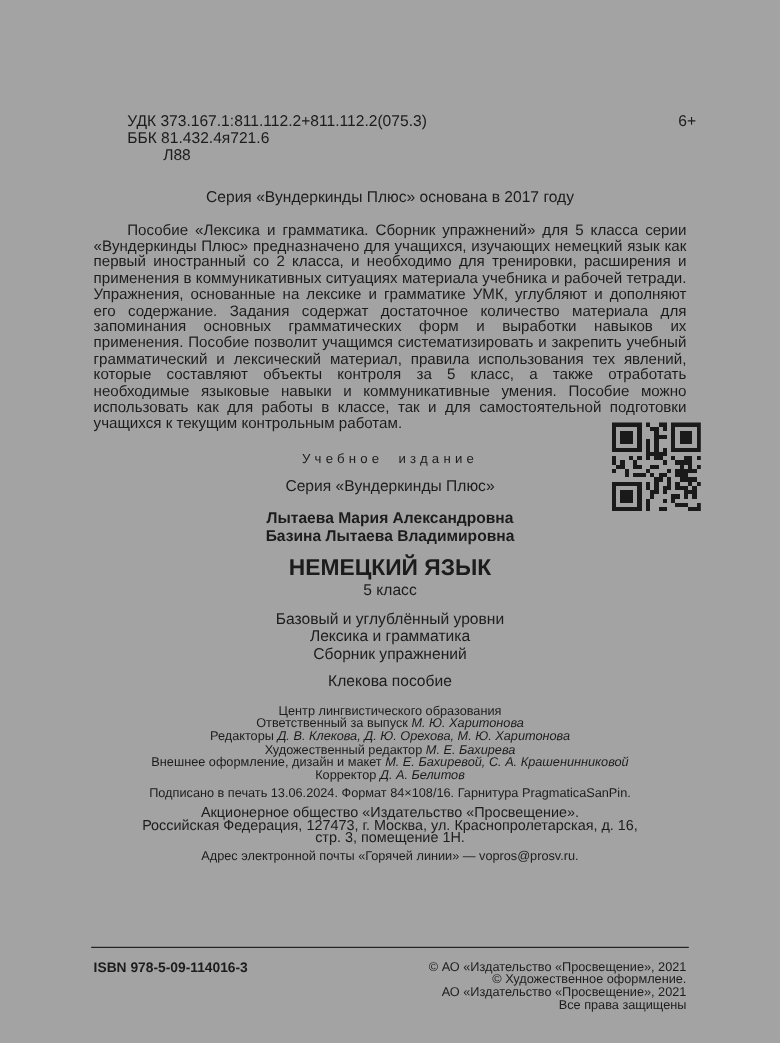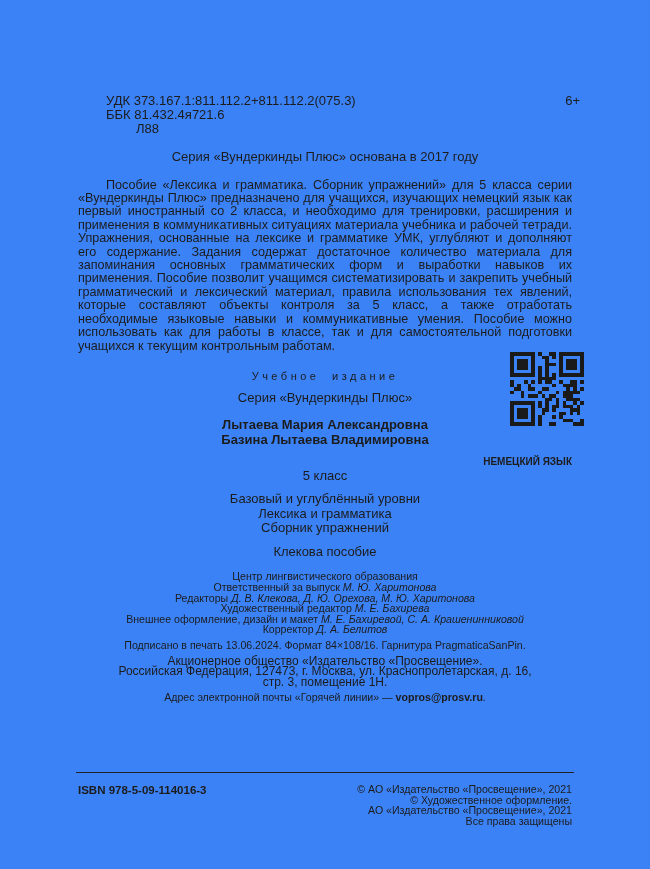--- a/index.html
+++ b/index.html
@@ -1,58 +1,58 @@
 <!DOCTYPE html>
 <html><head>
 <meta charset="utf-8">
 <style>
   html,body{margin:0;padding:0;background:#ffffff;}
   .page{
     position:relative;
     width:650px;height:869px;
     box-sizing:border-box;
     padding:94px 78px 0 78px;
-    background:#3b82f6;
+    background:#a3a3a3;
     color:#1c1c1c;
     font-family:"Liberation Sans", sans-serif;
     font-size:13px;
     line-height:1.05;
     overflow:hidden;
   }
   .head-row{display:flex;justify-content:space-between;align-items:flex-start;}
   .codes{margin-left:28px;line-height:14px;}
   .code-indent{margin-left:30px;}
   .age{font-size:13px;margin-right:-8px;}
   .center{text-align:center;}
-  .series-note{margin-top:14px;}
+  .series-note{margin-top:21px;}
   .annotation{
     margin:15px 0 0 0;
     text-align:justify;
     text-indent:28px;
     line-height:13.4px;
     font-size:12.6px;
   }
   .edition-label{
     margin-top:18px;
     font-size:11px;
     letter-spacing:3.5px;
     word-spacing:6px;
   }
   .series-line{margin-top:9px;}
   .authors{margin-top:13px;line-height:14.5px;font-weight:bold;}
-  .title{margin-top:10px;font-weight:bold;font-size:10px;text-align:right;}
+  .title{margin-top:10px;font-weight:bold;font-size:19px;}
   .grade{margin-top:1px;}
   .levels{margin-top:10px;line-height:14.5px;}
   .edition-kind{margin-top:9px;}
   .credits{margin-top:13px;font-size:10.6px;line-height:10.6px;}
   .credits .it{font-style:italic;}
   .printinfo{margin-top:5px;font-size:10.6px;line-height:11px;}
   .publisher{margin-top:5px;font-size:12px;line-height:10.4px;}
   .hotline{margin-top:5px;font-size:10.6px;}
-  .hotline b{font-weight:bold;}
+  .hotline b{font-weight:normal;}
   .qr{position:absolute;top:352px;right:66px;width:74px;height:74px;}
   .rule{margin-top:69px;border-top:1.4px solid #222;margin-left:-2px;margin-right:-2px;}
   .footer{display:flex;justify-content:space-between;margin-top:11px;}
   .isbn{font-weight:bold;font-size:11.5px;}
   .copyright{text-align:right;font-size:10.6px;line-height:10.6px;}
 </style>
 </head>
 <body>
 
 <div class="page">

